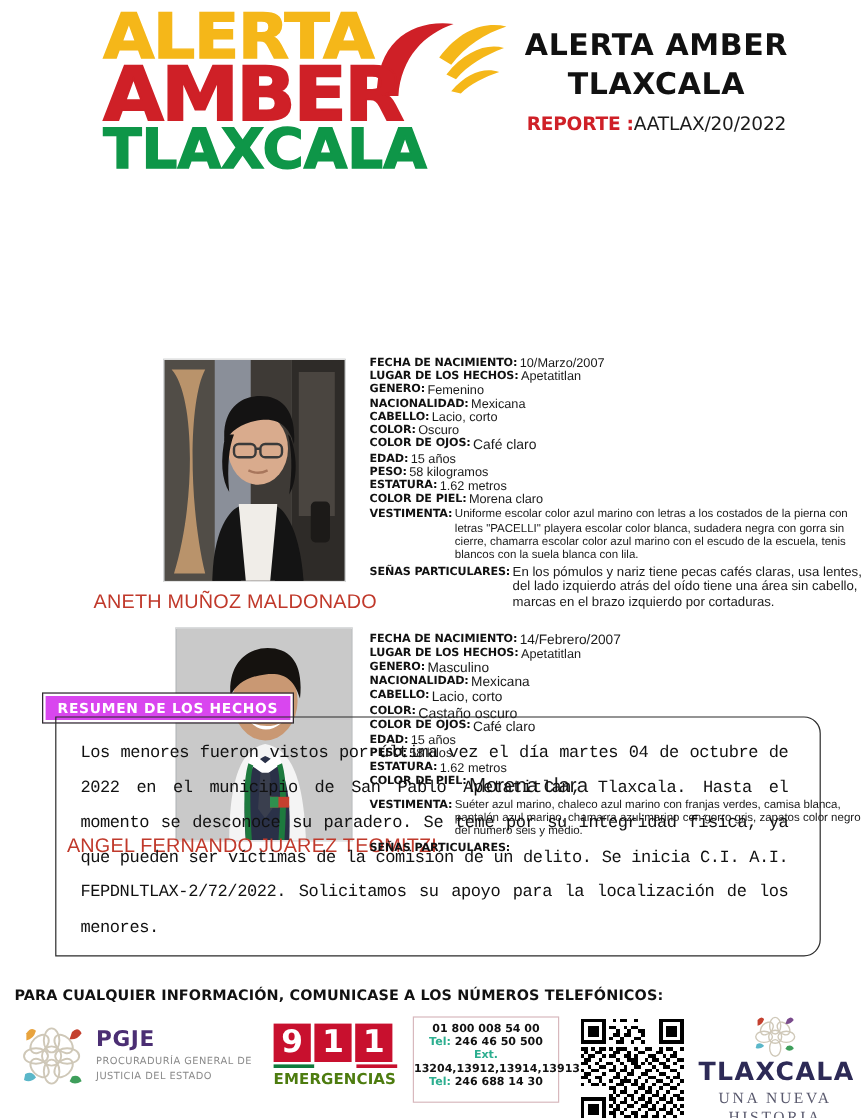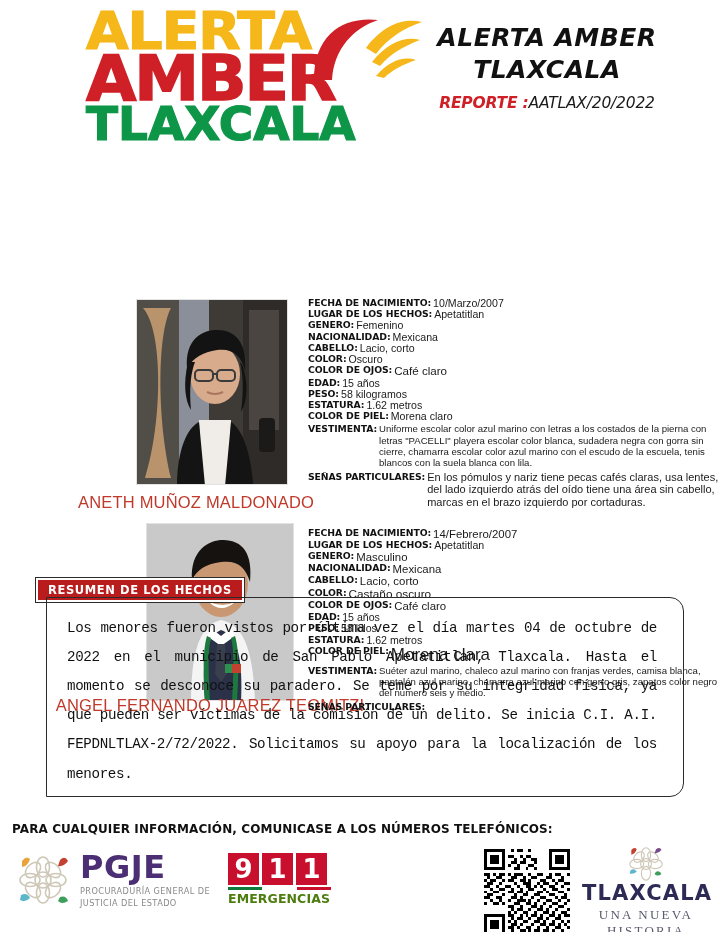--- a/index.html
+++ b/index.html
@@ -34,21 +34,21 @@
   .logo-tlax {
     font-size: 46px; font-weight: bold; color: #0E9648;
     letter-spacing: 0px; line-height: 0.9; margin-top: -2px;
     font-family: "DejaVu Sans", sans-serif;
     transform: scaleX(1.02); transform-origin: left center;
     -webkit-text-stroke: 1.2px #0E9648;
   }
   .swoosh { position: absolute; left: 218px; top: 6px; width: 120px; height: 78px; }
 
   .header-right {
-    position: absolute; left: 386px; top: 22px; width: 322px; text-align: center; font-style: italic;
+    position: absolute; left: 386px; top: 22px; width: 322px; text-align: center;
   }
   .hr-title1, .hr-title2 {
     font-size: 25px; font-weight: bold; color: #111;
     letter-spacing: 0.5px; line-height: 1.28;
     font-family: "DejaVu Sans", sans-serif;
   }
   .hr-reporte {
     margin-top: 8px; font-size: 15.5px; line-height: 1.2;
     font-family: "DejaVu Sans", sans-serif;
   }
@@ -84,21 +84,21 @@
     font-family: "Liberation Sans", sans-serif;
   }
   .drow-blk { display: flex; align-items: flex-start; line-height: 1.12; }
   .drow-blk .dlabel { padding-top: 1px; }
   .drow-blk .dval { font-size: 9.6px; line-height: 1.18; }
   .drow-blk.big .dval { font-size: 11px; line-height: 1.16; }
 
   
   .resumen-tag {
     position: absolute; left: 36px; top: 578px;
-    background: #b91c1c; color: #fff;
+    background: #d946ef; color: #fff;
     font-size: 11.5px; font-weight: bold; letter-spacing: 0.6px;
     padding: 3px 10px 3px 10px;
     font-family: "DejaVu Sans", sans-serif;
     border: 2px solid #fff;
     outline: 1px solid #2b2b2b;
   }
   .resumen-box {
     position: absolute; left: 46px; top: 597px; width: 638px; height: 200px;
     border: 1.5px solid #2b2b2b; border-radius: 0 14px 14px 0;
     border-left: 1.5px solid #2b2b2b;
@@ -115,21 +115,21 @@
   .footer-line {
     position: absolute; left: 12px; top: 822px;
     font-size: 12px; font-weight: bold; color: #111; letter-spacing: 0.1px;
     font-family: "DejaVu Sans", sans-serif;
   }
   .footer-row { position: absolute; left: 0; top: 845px; width: 720px; height: 80px; }
 
   .pgje { position: absolute; left: 14px; top: 6px; display: flex; align-items: center; }
   .pgje-text { margin-left: 8px; }
   .pgje-title {
-    font-size: 32px; font-weight: bold; color: #4B2E73; letter-spacing: 0.5px;
+    font-size: 18px; font-weight: bold; color: #4B2E73; letter-spacing: 0.5px;
     line-height: 1; font-family: "DejaVu Sans", sans-serif;
   }
   .pgje-sub {
     font-size: 8.2px; color: #8a8a8a; letter-spacing: 0.4px; line-height: 1.35;
     margin-top: 3px; font-family: "DejaVu Sans", sans-serif;
   }
 
   .nineoneone { position: absolute; left: 228px; top: 8px; }
   .n911-digits { display: flex; gap: 3px; }
   .n911-digits span {
@@ -403,20 +403,27 @@
         <span>1</span>
       </div>
       <div class="n911-bar">
         <i style="background:#0E7A3C"></i>
           <i style="background:#ffffff"></i>
           <i style="background:#C8102E"></i>
       </div>
       <div class="n911-label">EMERGENCIAS</div>
     </div>
 
+    <div class="phonebox">
+      <div class="pb-black">01 800 008 54 00</div>
+      <div class="pb-teal"><span>Tel:</span> <b>246 46 50 500</b></div>
+      <div class="pb-teal">Ext.</div>
+      <div class="pb-black">13204,13912,13914,13913</div>
+      <div class="pb-teal"><span>Tel:</span> <b>246 688 14 30</b></div>
+    </div>
 
     <svg class="qr" viewBox="0 0 29 29" shape-rendering="crispEdges">
       <rect width="29" height="29" fill="#fff"></rect>
       <g fill="#000">
         <path d="M0 0h7v7h-7z"></path>
           <path d="M1 1h5v5h-5z" fill="#fff"></path>
           <path d="M2 2h3v3h-3z"></path>
         <path d="M22 0h7v7h-7z"></path>
           <path d="M23 1h5v5h-5z" fill="#fff"></path>
           <path d="M24 2h3v3h-3z"></path>

